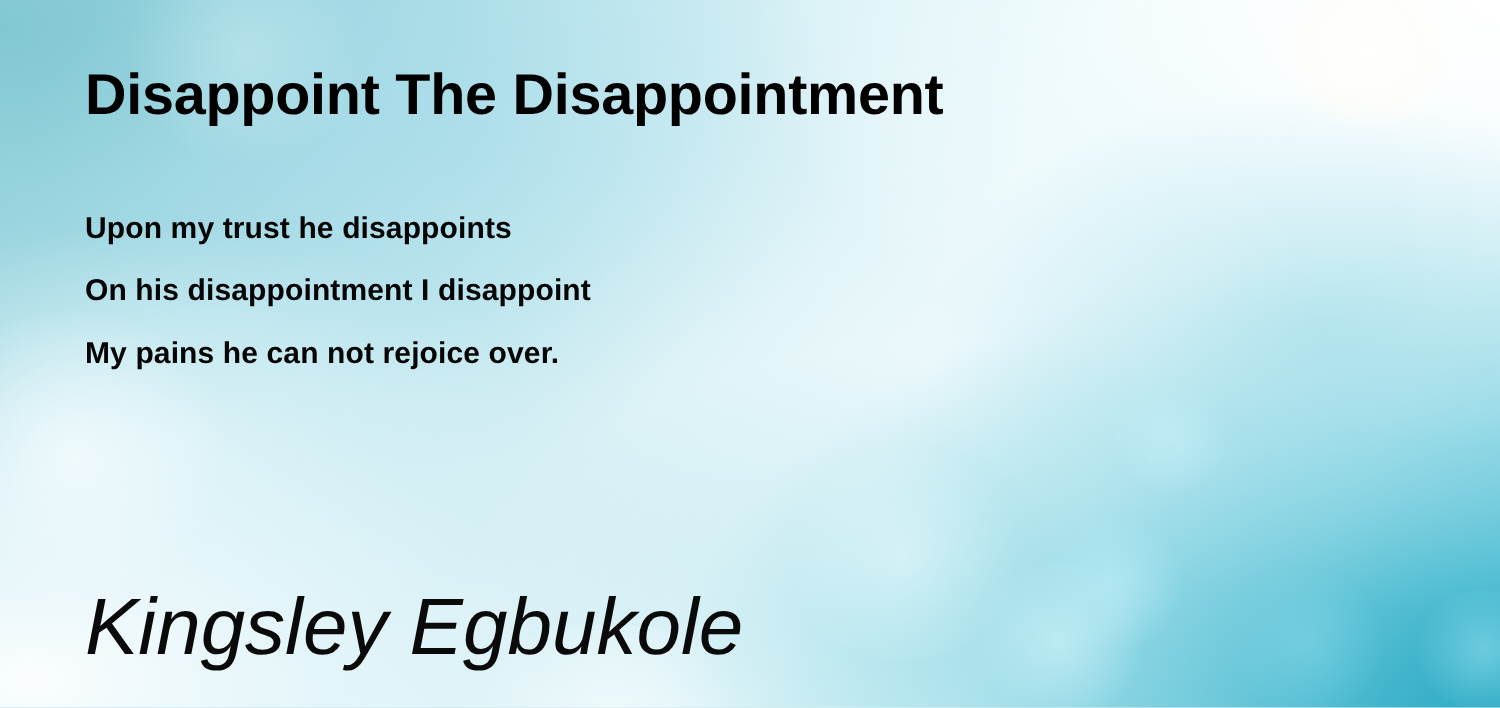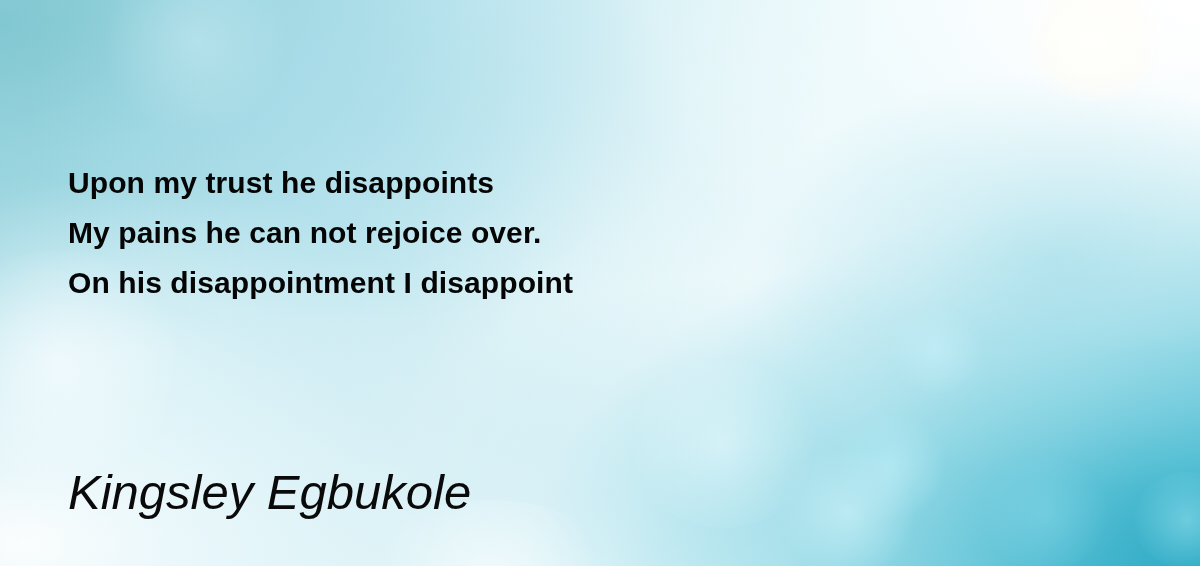--- a/index.html
+++ b/index.html
@@ -101,21 +101,21 @@
     position: absolute;
     top: 158px;
     left: 0;
     margin: 0;
     padding: 0;
     list-style: none;
   }
 
   .poem-line {
     font-family: "Liberation Sans", sans-serif;
-    font-size: 30px;
+    font-size: 24px;
     font-weight: 700;
     line-height: 50px;
     color: #050505;
     white-space: nowrap;
     letter-spacing: 0.1px;
   }
 
   .poem-datestamp {
     position: absolute;
     top: 363px;
@@ -129,21 +129,21 @@
     white-space: nowrap;
     letter-spacing: 0.1px;
   }
 
   .poem-author {
     position: absolute;
     top: 466px;
     left: 0;
     margin: 0;
     font-family: "Liberation Sans", sans-serif;
-    font-size: 49px;
+    font-size: 64px;
     font-style: italic;
     font-weight: 400;
     line-height: 1.1;
     color: #0a0a0a;
     white-space: nowrap;
   }
 </style>
 </head>
 <body>
 
@@ -177,25 +177,26 @@
               background: radial-gradient(circle, rgba(150,224,238,0.55) 0%, rgba(150,224,238,0.00) 74%);"></div>
 
   <div class="bokeh" style="left:628px; top:360px; width:190px; height:168px;
               background: radial-gradient(circle, rgba(238,252,255,0.50) 0%, rgba(238,252,255,0.00) 74%);"></div>
 
   <div class="bokeh" style="left:360px; top:500px; width:260px; height:150px;
               background: radial-gradient(circle, rgba(252,255,255,0.55) 0%, rgba(252,255,255,0.00) 72%);"></div>
 
   <div class="content">
 
+    <h1 class="poem-title">Disappoint The Disappointment</h1>
 
     <div class="poem-body">
       <div class="poem-line">Upon my trust he disappoints</div>
+      <div class="poem-line">On his disappointment I disappoint</div>
       <div class="poem-line">My pains he can not rejoice over.</div>
-      <div class="poem-line">On his disappointment I disappoint</div>
     </div>
 
 
     <div class="poem-author">Kingsley Egbukole</div>
 
   </div>
 
 </div>
 
 </body></html>

